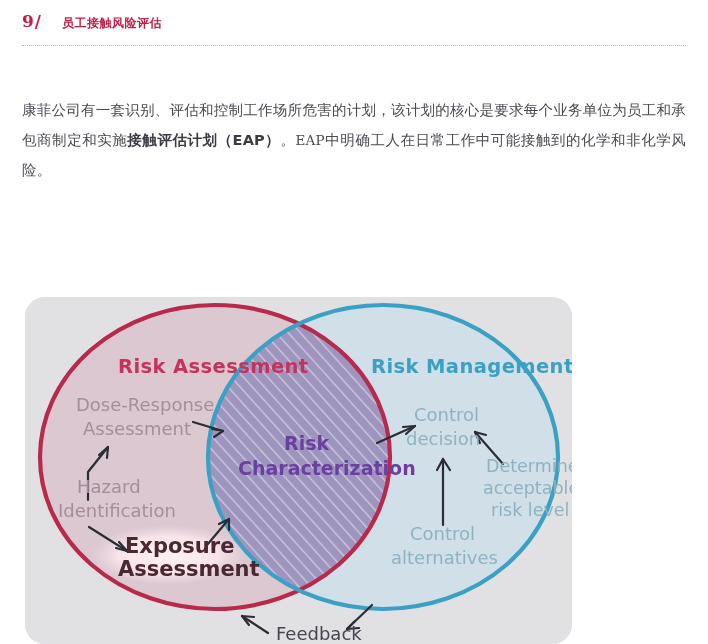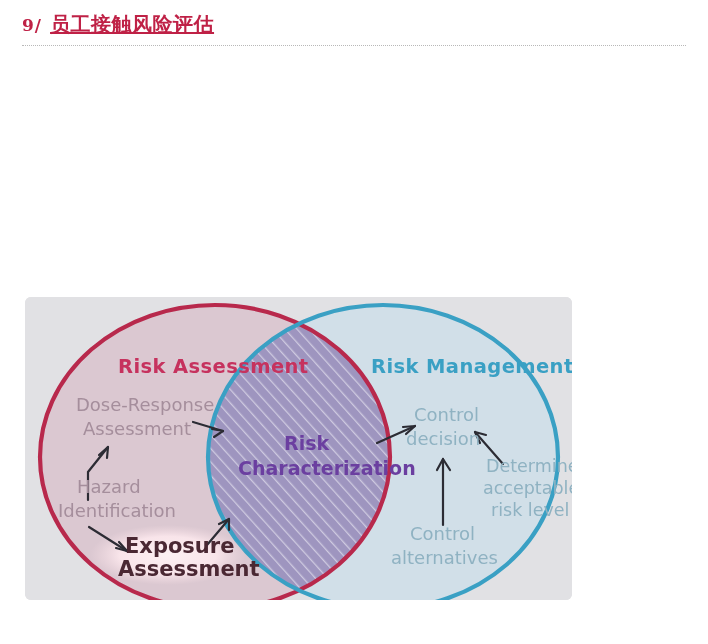--- a/index.html
+++ b/index.html
@@ -41,24 +41,23 @@
     letter-spacing: 1px;
   }
   .heading-en {
     font-family: "DejaVu Serif", "Liberation Serif", serif;
     letter-spacing: 2.1px;
     margin-left: 14px;
   }
   .heading-zh {
     font-family: "DejaVu Sans", "Liberation Sans", sans-serif;
     font-weight: 700;
-    font-size: 20px;
+    font-size: 12px;
     letter-spacing: 0.5px;
-    margin-left: 8px;
-    text-decoration: underline;
+    margin-left: 20px;
   }
 
   .heading-rule {
     position: absolute;
     left: 22px;
     top: 45px;
     width: 664px;
     height: 1px;
     border-top: 1px dotted #b8b8b8;
   }
@@ -86,23 +85,23 @@
     font-size: 13.5px;
     letter-spacing: 0.3px;
   }
 
   
   .figure {
     position: absolute;
     left: 25px;
     top: 297px;
     width: 547px;
-    height: 303px;
+    height: 347px;
     background: #e1e1e4;
-    border-radius: 6px;
+    border-radius: 20px;
     overflow: hidden;
   }
   .figure svg {
     display: block;
     width: 547px;
     height: 347px;
   }
 
   .hw { font-family: "DejaVu Sans", "Liberation Sans", sans-serif; }
 </style>
@@ -111,20 +110,21 @@
 
 <div class="page">
 
   <div class="section-heading">
     <span class="heading-num">9/</span>
     <span class="heading-zh">员工接触风险评估</span>
   </div>
 
   <div class="heading-rule"></div>
 
+  <p class="para para-1"><span>康菲公司有一套识别、评估和控制工作场所危害的计划，该计划的核心是要求每个业务单位为员工和承包商制定和实施</span><b>接触评估计划（EAP）</b><span>。</span><span class="lat">EAP</span><span>中明确工人在日常工作中可能接触到的化学和非化学风险。</span></p>
 
 
   <div class="figure">
     <svg viewBox="0 0 547 347" xmlns="http://www.w3.org/2000/svg">
       <defs>
         <clipPath id="clipLeft">
           <ellipse cx="190" cy="160" rx="175" ry="152"></ellipse>
         </clipPath>
         <clipPath id="clipRight">
           <ellipse cx="358" cy="160" rx="175" ry="152"></ellipse>

